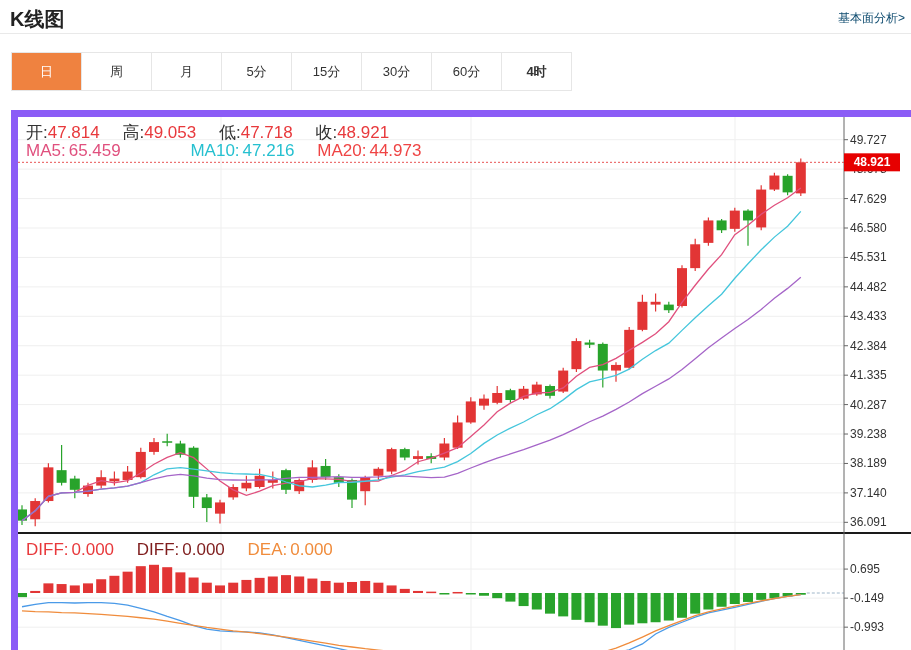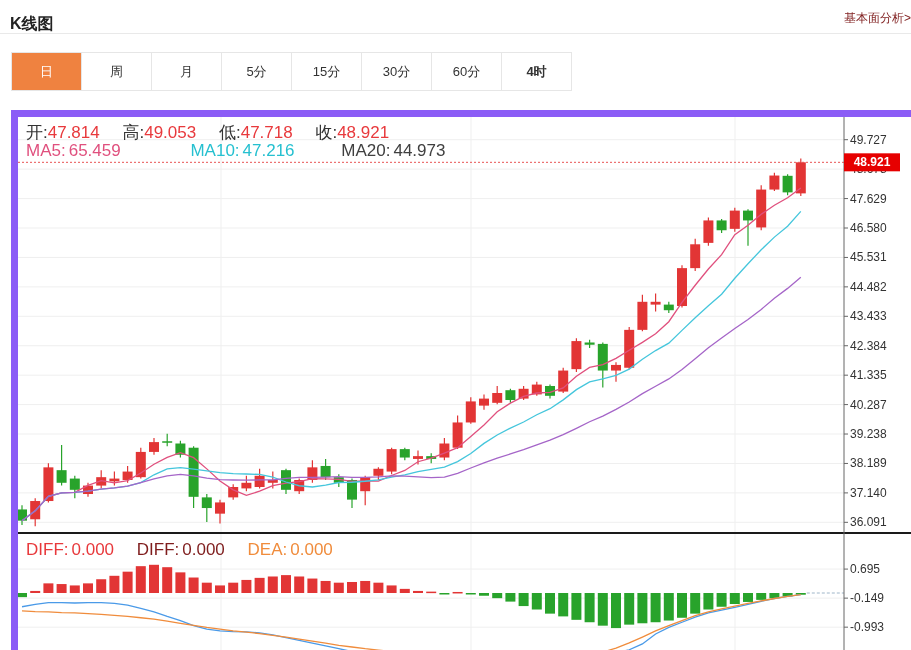--- a/index.html
+++ b/index.html
@@ -1,36 +1,36 @@
 <!DOCTYPE html>
 <html><head>
 <meta charset="utf-8">
 <style>
   html,body{margin:0;padding:0;background:#fff;width:911px;height:650px;overflow:hidden;
     font-family:"Liberation Sans","DejaVu Sans",sans-serif;}
   .page{position:relative;width:911px;height:650px;background:#fff;}
-  .page-title{position:absolute;left:10px;top:14px;font-size:16px;font-weight:bold;color:#222;}
-  .fundamental-link{position:absolute;right:0;top:10px;font-size:12px;color:#7f1d1d;cursor:pointer;text-decoration:none;}
+  .page-title{position:absolute;left:10px;top:6px;font-size:20px;font-weight:bold;color:#222;}
+  .fundamental-link{position:absolute;right:6px;top:10px;font-size:12px;color:#0c4a6e;cursor:pointer;text-decoration:none;}
   .header-divider{position:absolute;left:0;top:33px;width:911px;border-top:1px solid #e9e9e9;}
   .tabbar{position:absolute;left:11px;top:52px;display:flex;border:1px solid #e6e6e6;background:#fff;}
   .tab{width:69px;height:37px;line-height:37px;text-align:center;font-size:13px;color:#333;
     border-right:1px solid #e6e6e6;cursor:pointer;background:#fff;}
   .tab:last-child{border-right:none;font-weight:bold;}
   .tab.active{color:#fff;}
   .chart-box{position:absolute;left:11px;top:110px;width:895px;height:552px;border:7px solid #8b5cf6;box-sizing:content-box;}
   .overlay{position:absolute;font-size:17px;white-space:nowrap;z-index:3;}
   .ohlc-row{left:8px;top:4px;}
   .ma-row{left:8px;top:24px;}
   .macd-row{left:8px;top:423px;}
   .grp{margin-right:18px;}
   .lbl{color:#333;}
   .val-red,.lbl-red{color:#e8393c;}
   .ma5{color:#e0507e;}
   .ma10{color:#26c0d0;padding-left:47px;}
-  .ma20{color:#404040;margin-left:24px;}
+  .ma20{color:#ef4444;}
   .diff{color:#7f1d1d;}
   .dea{color:#f08c3c;}
   .grp .v{margin-left:3px;}
   svg{position:absolute;left:0;top:0;z-index:1;}
 </style>
 </head>
 <body>
 
 <div class="page">
   <div class="page-title">K线图</div>

